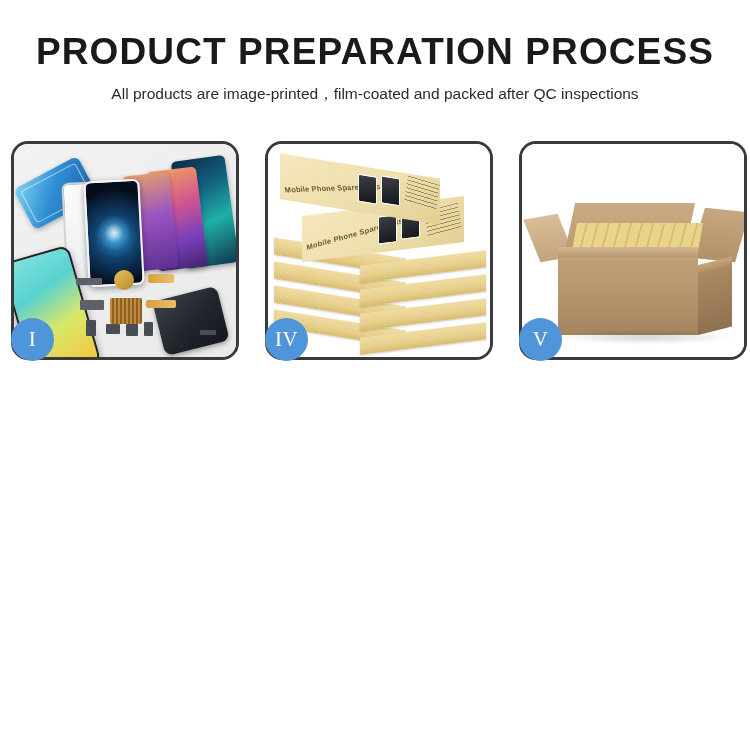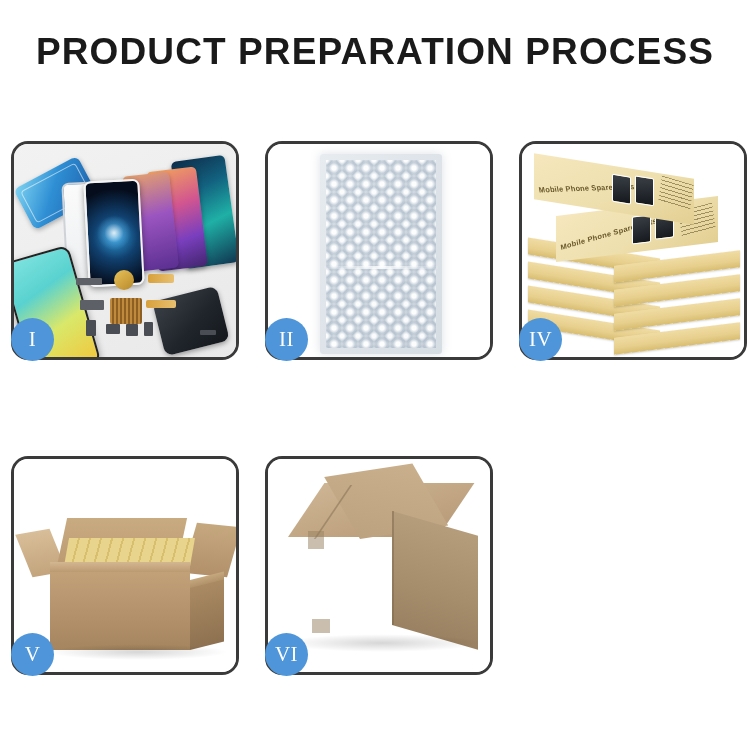--- a/index.html
+++ b/index.html
@@ -436,20 +436,21 @@
     background: radial-gradient(ellipse at center, rgba(0,0,0,.16) 0%, rgba(0,0,0,0) 70%);
   }
 </style>
 </head>
 <body>
 
 <div class="page">
 
   <div class="header">
     <div class="title">PRODUCT PREPARATION PROCESS</div>
+    <div class="subtitle">All products are image-printed，film-coated and packed after QC inspections</div>
   </div>
 
   <div class="grid">
 
     <div class="panel">
       <div class="panel-inner">
         <div class="photo p1-bg">
           <div class="ph ph-f"></div>
           <div class="ph ph-a"></div>
           <div class="ph ph-b"></div>
@@ -467,31 +468,20 @@
           <div class="chip small" style="left:72px; top:176px; width:10px; height:16px;"></div>
           <div class="chip small" style="left:92px; top:180px; width:14px; height:10px;"></div>
           <div class="chip small" style="left:112px; top:180px; width:12px; height:12px;"></div>
           <div class="chip small" style="left:130px; top:178px; width:9px; height:14px;"></div>
           <div class="chip small" style="left:186px; top:186px; width:16px; height:5px;"></div>
         </div>
       </div>
       <div class="badge">I</div>
     </div>
 
-    <div class="panel">
-      <div class="panel-inner">
-        <div class="photo p2-bg">
-          <div class="bubble-pouch">
-            <div class="bubble-grid"></div>
-            <div class="pouch-seam"></div>
-          </div>
-        </div>
-      </div>
-      <div class="badge">II</div>
-    </div>
 
 
     <div class="panel">
       <div class="panel-inner">
         <div class="photo p4-bg">
           <div class="stack">
 
             <div class="kbox" style="left:6px;  top:176px; width:132px; height:17px; transform:skewY(9deg);"></div>
             <div class="kbox" style="left:6px;  top:152px; width:132px; height:17px; transform:skewY(9deg);"></div>
             <div class="kbox" style="left:6px;  top:128px; width:132px; height:17px; transform:skewY(9deg);"></div>
@@ -533,31 +523,15 @@
           <div class="carton-rim"></div>
           <div class="carton-rim-r"></div>
           <div class="carton-body"></div>
           <div class="carton-right"></div>
           <div class="shadow-soft" style="left:34px; bottom:12px; width:180px; height:16px;"></div>
         </div>
       </div>
       <div class="badge">V</div>
     </div>
 
-    <div class="panel">
-      <div class="panel-inner">
-        <div class="photo p6-bg">
-          <div class="sc-top"></div>
-          <div class="sc-top2"></div>
-          <div class="sc-front"></div>
-          <div class="sc-right"></div>
-          <div class="sc-seam" style="left:64px; top:26px; width:2px; height:54px; transform:skewX(-34deg);"></div>
-          <div class="sc-tape" style="left:40px; top:72px; width:16px; height:18px;"></div>
-          <div class="sc-tape" style="left:44px; top:160px; width:18px; height:14px;"></div>
-          <div class="sc-seam" style="left:124px; top:52px; width:2px; height:114px;"></div>
-          <div class="shadow-soft" style="left:16px; bottom:20px; width:196px; height:18px;"></div>
-        </div>
-      </div>
-      <div class="badge">VI</div>
-    </div>
 
   </div>
 </div>
 
 </body></html>

